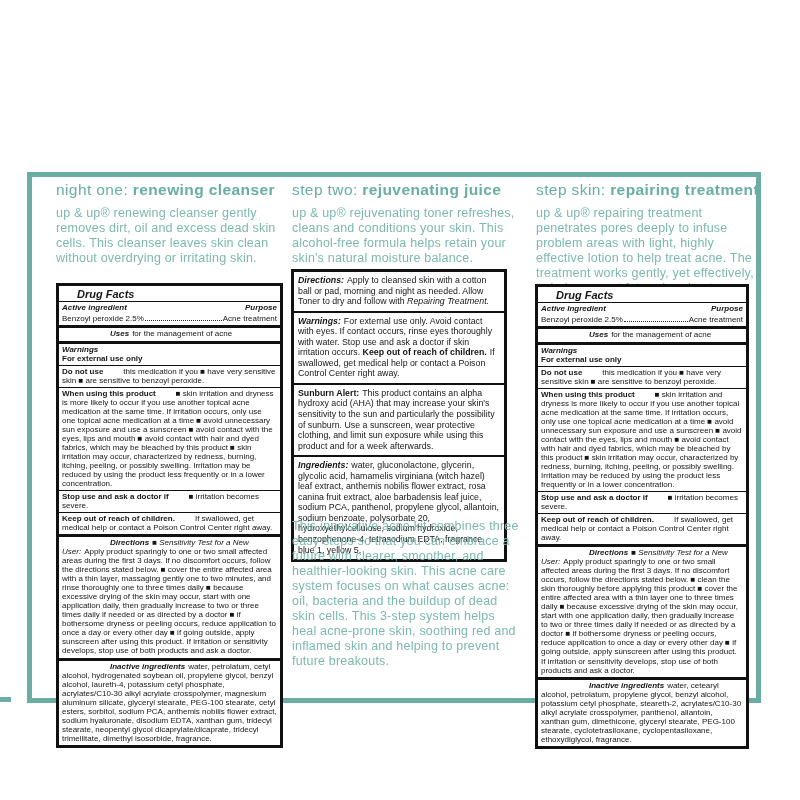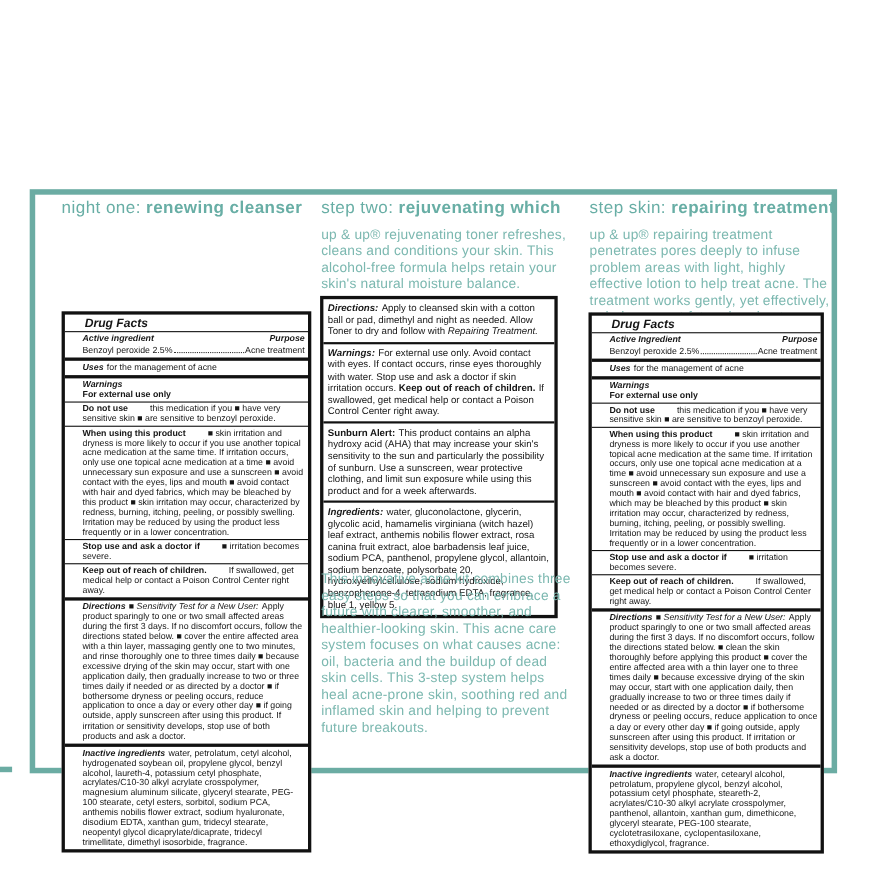--- a/index.html
+++ b/index.html
@@ -23,28 +23,28 @@
   }
   .teal-block { position:absolute; color:#7cb8b0; font-size:12.5px; line-height:1.2; letter-spacing:0.2px; }
   .teal-block p { margin:0 0 6px 0; }
   .teal-block .lead { font-weight:bold; }
 
   
   .df {
     position:absolute; background:#fff; color:#161616;
     border:3px solid #111; font-size:8px; line-height:1.13;
   }
-  .df .row { padding:1px 3px 2px 16px; }
+  .df .row { padding:1px 3px 2px 3px; }
   .df .r  { border-top:1px solid #111; }
   .df .rh { border-top:3px solid #111; }
   .df .title { font-weight:bold; font-style:italic; font-size:11px; padding:2px 3px 1px 18px; }
   .df .ai-head { display:flex; justify-content:space-between; font-weight:bold; font-style:italic; }
   .df .ai-val { display:flex; align-items:flex-end; padding-top:0; }
   .df .leader { flex:1; border-bottom:1px dotted #333; margin:0 1px 2px 1px; }
-  .df .bi { font-weight:bold; font-style:italic; margin-right:3px; }
+  .df .bi { font-weight:bold; font-style:italic; margin-right:3px;margin-left:48px; }
   .df .b  { font-weight:bold; margin-right:20px; }
   .df .i  { font-style:italic; margin-right:3px; }
   .df .wlbl { font-weight:bold; font-style:italic; }
   .df .wsub { font-weight:bold; }
 
   
   .ib {
     position:absolute; background:#fff; color:#161616;
     border:3px solid #111; font-size:8.8px; line-height:1.2;
   }
@@ -58,20 +58,21 @@
 <body>
 
 <div class="canvas">
 
   <div class="outer-border"></div>
   <div class="edge-fragment"></div>
 
   <div class="step-heading" style="left:56px; top:181px;">
     <span>night one: </span><span class="bold">renewing cleanser</span>
   </div>
+  <div class="intro" style="left:56px; top:206px; width:226px;">up &amp; up® renewing cleanser gently removes dirt, oil and excess dead skin cells. This cleanser leaves skin clean without overdrying or irritating skin.</div>
 
   <div class="df" style="left:56px; top:283px; width:221px;">
     <div class="row title">Drug Facts</div>
     <div class="row r ai-head">
       <span>Active ingredient</span>
       <span>Purpose</span>
     </div>
     <div class="row ai-val">
       <span>Benzoyl peroxide 2.5%</span>
       <span class="leader"></span>
@@ -99,27 +100,27 @@
     <div class="row rh">
       <span class="bi">Directions</span><span>■</span>
       <span class="i">Sensitivity Test for a New User:</span><span>Apply product sparingly to one or two small affected areas during the first 3 days. If no discomfort occurs, follow the directions stated below. ■ cover the entire affected area with a thin layer, massaging gently one to two minutes, and rinse thoroughly one to three times daily ■ because excessive drying of the skin may occur, start with one application daily, then gradually increase to two or three times daily if needed or as directed by a doctor ■ if bothersome dryness or peeling occurs, reduce application to once a day or every other day ■ if going outside, apply sunscreen after using this product. If irritation or sensitivity develops, stop use of both products and ask a doctor.</span>
     </div>
     <div class="row rh">
       <span class="bi">Inactive ingredients</span><span>water, petrolatum, cetyl alcohol, hydrogenated soybean oil, propylene glycol, benzyl alcohol, laureth-4, potassium cetyl phosphate, acrylates/C10-30 alkyl acrylate crosspolymer, magnesium aluminum silicate, glyceryl stearate, PEG-100 stearate, cetyl esters, sorbitol, sodium PCA, anthemis nobilis flower extract, sodium hyaluronate, disodium EDTA, xanthan gum, tridecyl stearate, neopentyl glycol dicaprylate/dicaprate, tridecyl trimellitate, dimethyl isosorbide, fragrance.</span>
     </div>
   </div>
 
   <div class="step-heading" style="left:292px; top:181px;">
-    <span>step two: </span><span class="bold">rejuvenating which</span>
+    <span>step two: </span><span class="bold">rejuvenating juice</span>
   </div>
   <div class="intro" style="left:292px; top:206px; width:224px;">up &amp; up® rejuvenating toner refreshes, cleans and conditions your skin. This alcohol-free formula helps retain your skin's natural moisture balance.</div>
 
   <div class="ib" style="left:291px; top:269px; width:210px;">
     <div class="sec">
-      <span class="bi">Directions:</span><span>Apply to cleansed skin with a cotton ball or pad, dimethyl and night as needed. Allow Toner to dry and follow with</span>
+      <span class="bi">Directions:</span><span>Apply to cleansed skin with a cotton ball or pad, morning and night as needed. Allow Toner to dry and follow with</span>
       <span class="i">Repairing Treatment.</span>
     </div>
     <div class="sec">
       <span class="bi">Warnings:</span><span>For external use only. Avoid contact with eyes. If contact occurs, rinse eyes thoroughly with water. Stop use and ask a doctor if skin irritation occurs.</span>
       <span class="b">Keep out of reach of children.</span><span>If swallowed, get medical help or contact a Poison Control Center right away.</span>
     </div>
     <div class="sec">
       <span class="b">Sunburn Alert:</span><span>This product contains an alpha hydroxy acid (AHA) that may increase your skin's sensitivity to the sun and particularly the possibility of sunburn. Use a sunscreen, wear protective clothing, and limit sun exposure while using this product and for a week afterwards.</span>
     </div>
     <div class="sec">

